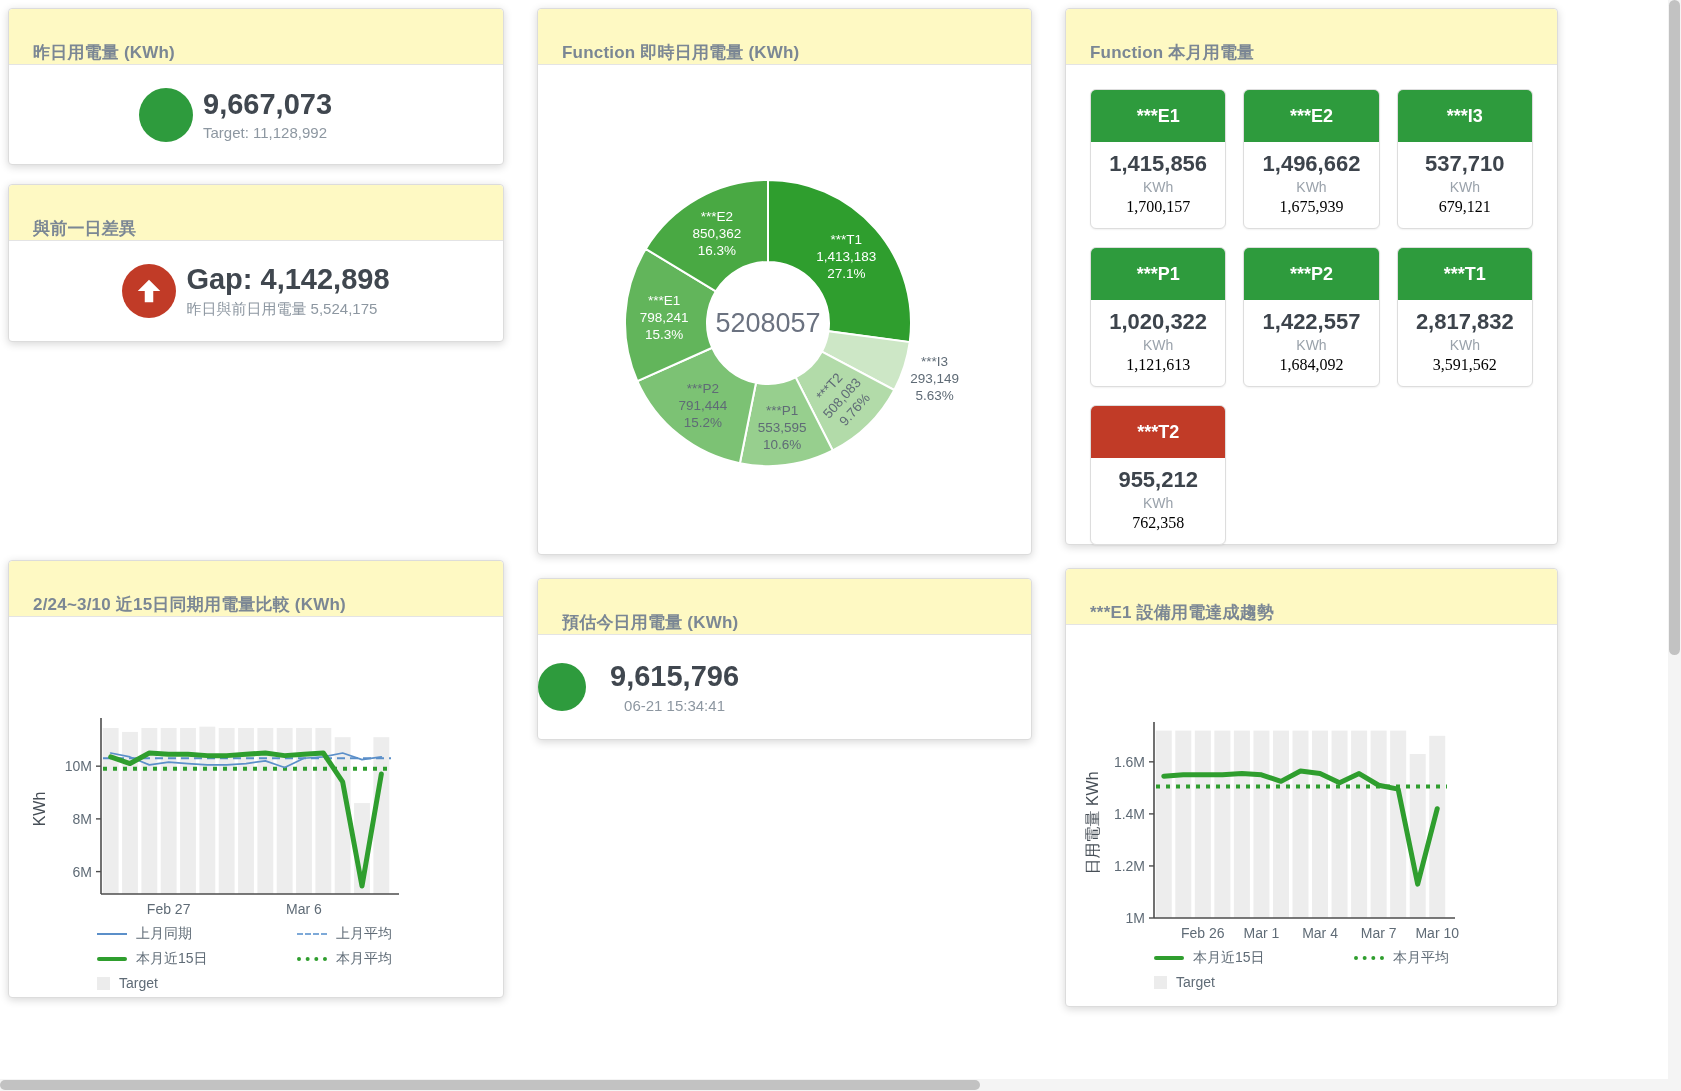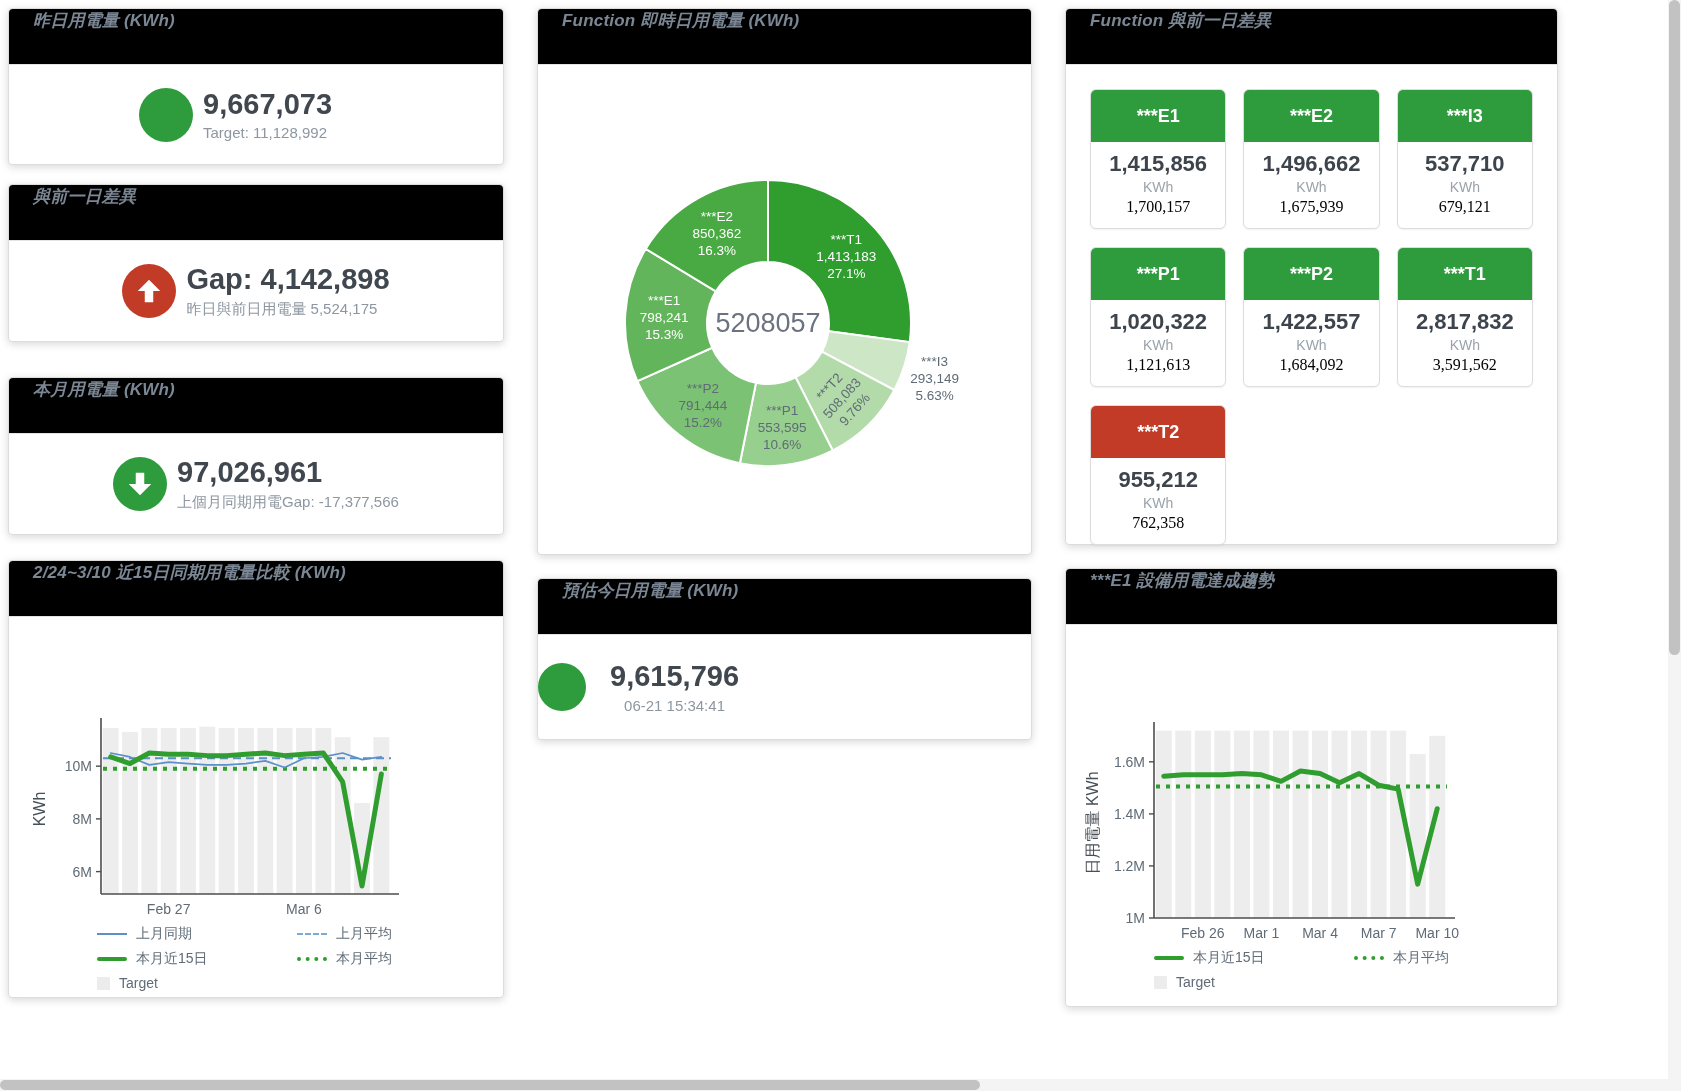--- a/index.html
+++ b/index.html
@@ -1,20 +1,20 @@
 <!DOCTYPE html>
 <html><head>
 <meta charset="utf-8">
 <style>
   html,body{margin:0;padding:0;background:#fff;font-family:"Liberation Sans","DejaVu Sans",sans-serif;}
   #stage{position:relative;width:1681px;height:1091px;background:#fff;overflow:hidden;}
   .card{position:absolute;background:#fff;border:1px solid #dcdcdc;border-radius:4px;
         box-shadow:0 2px 8px rgba(0,0,0,.16);}
-  .card-header{height:56px;box-sizing:border-box;background:#000000;border-bottom:1px solid #e4e4e4;
-        border-radius:4px 4px 0 0;display:flex;align-items:flex-start;padding:0 24px;font-style:italic;}
+  .card-header{height:56px;box-sizing:border-box;background:#fef9c3;border-bottom:1px solid #e4e4e4;
+        border-radius:4px 4px 0 0;display:flex;align-items:flex-end;padding:0 24px;}
   .card-title{font-size:17px;font-weight:bold;color:#7b8794;letter-spacing:.2px;}
   .kpi-body{height:calc(100% - 56px);display:flex;align-items:center;justify-content:center;gap:10px;}
   .kpi-icon{width:54px;height:54px;border-radius:50%;display:flex;align-items:center;justify-content:center;flex:0 0 auto;}
   .kpi-text{min-width:170px;}
   .kpi-value{font-size:29px;font-weight:bold;color:#40474f;line-height:1.15;}
   .kpi-sub{font-size:15px;color:#8d97a1;margin-top:3px;}
   .est-body{height:calc(100% - 56px);display:flex;align-items:center;justify-content:flex-start;gap:24px;padding-right:40px;}
   .est-text{text-align:center;}
   .tiles-grid{display:grid;grid-template-columns:repeat(3,1fr);column-gap:17px;row-gap:18px;padding:24px;}
   .tile{border:1px solid #ddd;border-radius:6px;overflow:hidden;background:#fff;box-shadow:0 1px 2px rgba(0,0,0,.06);}
@@ -67,36 +67,20 @@
             <path d="M12 3 L21 12 L15.4 12 L15.4 21 L8.6 21 L8.6 12 L3 12 Z" fill="#fff"></path>
           </svg>
       </div>
       <div class="kpi-text">
         <div class="kpi-value">Gap: 4,142,898</div>
         <div class="kpi-sub">昨日與前日用電量 5,524,175</div>
       </div>
     </div>
   </div>
 
-  <div class="card" style="left:8px;top:377px;width:494px;height:156px;">
-    <div class="card-header">
-      <div class="card-title">本月用電量 (KWh)</div>
-    </div>
-    <div class="kpi-body">
-      <div class="kpi-icon" style="background: rgb(46, 155, 61);">
-        <svg width="30" height="30" viewBox="0 0 24 24">
-            <path d="M12 21 L3 12 L8.6 12 L8.6 3 L15.4 3 L15.4 12 L21 12 Z" fill="#fff"></path>
-          </svg>
-      </div>
-      <div class="kpi-text">
-        <div class="kpi-value">97,026,961</div>
-        <div class="kpi-sub">上個月同期用電Gap: -17,377,566</div>
-      </div>
-    </div>
-  </div>
 
   <div class="card" style="left:8px;top:560px;width:494px;height:436px;">
     <div class="card-header">
       <div class="card-title">2/24~3/10 近15日同期用電量比較 (KWh)</div>
     </div>
     <svg id="compare-svg" width="494" height="302">
         <rect x="93.74000000000001" y="110.95348837209303" width="15.853333333333332" height="166.04651162790697" fill="#ededed"></rect>
         <rect x="113.07333333333334" y="114.90697674418601" width="15.853333333333332" height="162.093023255814" fill="#ededed"></rect>
         <rect x="132.40666666666667" y="110.95348837209303" width="15.853333333333332" height="166.04651162790697" fill="#ededed"></rect>
         <rect x="151.74" y="110.95348837209303" width="15.853333333333332" height="166.04651162790697" fill="#ededed"></rect>
@@ -182,21 +166,21 @@
       <div class="kpi-icon" style="width: 48px; height: 48px; background: rgb(46, 155, 61);"></div>
       <div class="est-text">
         <div class="kpi-value">9,615,796</div>
         <div class="kpi-sub">06-21 15:34:41</div>
       </div>
     </div>
   </div>
 
   <div class="card" style="left:1065px;top:8px;width:491px;height:535px;">
     <div class="card-header">
-      <div class="card-title">Function 與前一日差異</div>
+      <div class="card-title">Function 本月用電量</div>
     </div>
     <div class="tiles-grid" id="lights-grid">
         <div class="tile">
           <div class="tile-head" style="background: rgb(46, 155, 61);">***E1</div>
      <div class="tile-body">
        <div class="tile-value">1,415,856</div>
        <div class="tile-unit">KWh</div>
        <div class="tile-target">1,700,157</div>
      </div>
         </div>

